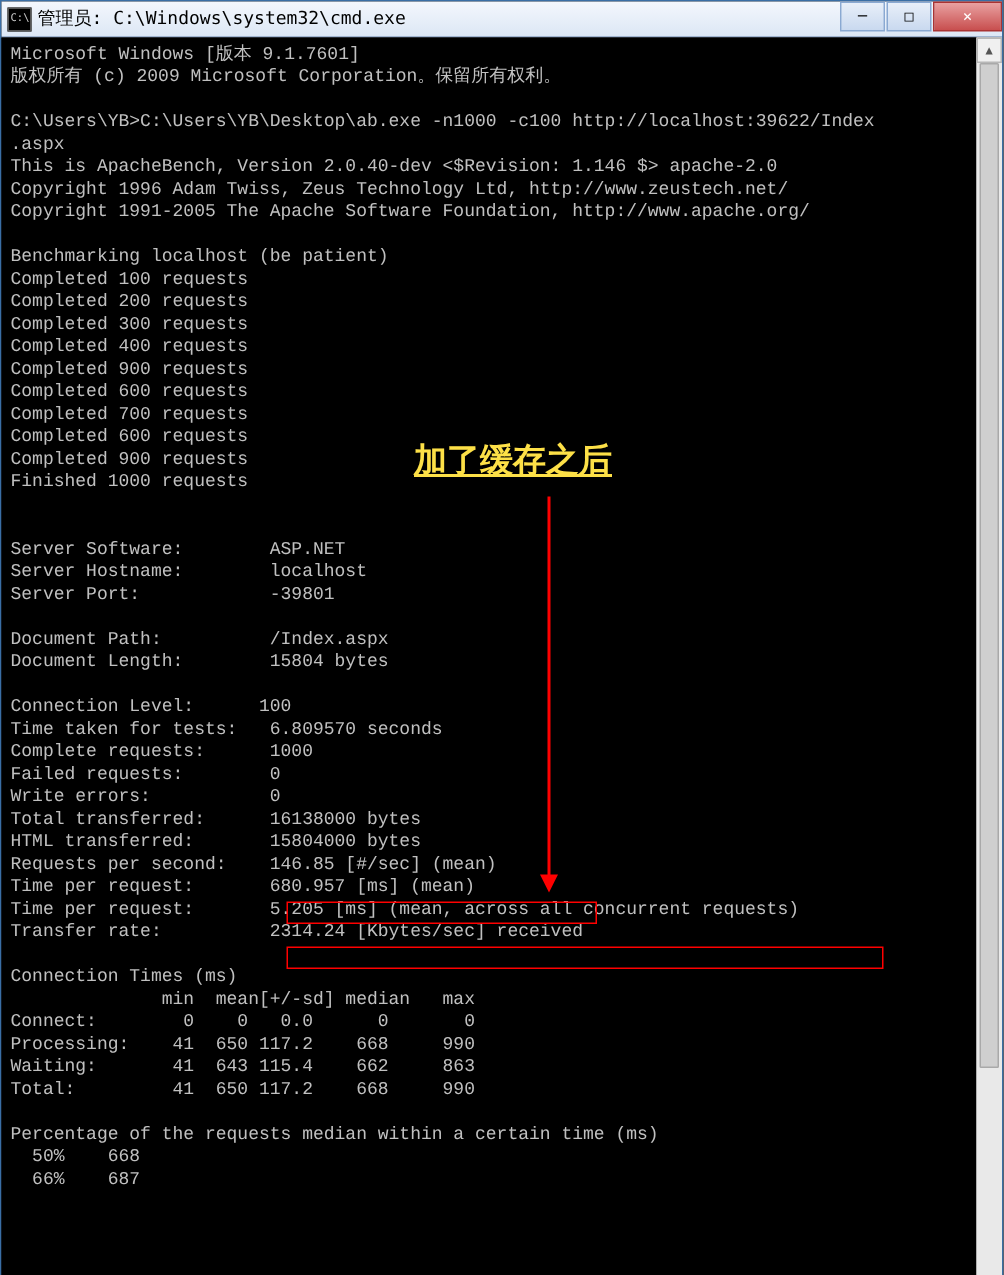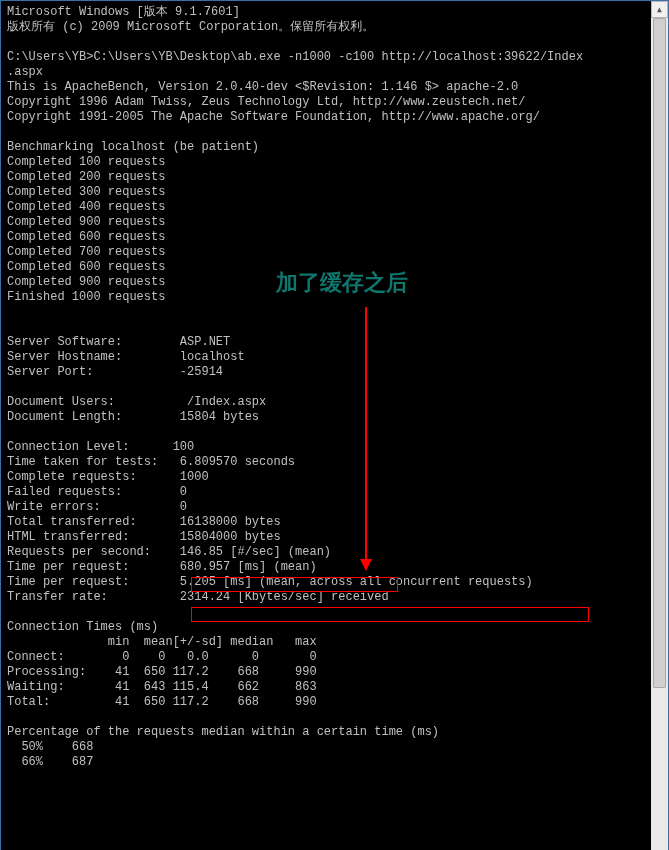--- a/index.html
+++ b/index.html
@@ -8,35 +8,44 @@
 .titlebar { height:24px; background:linear-gradient(#f4f7fd,#dce7f5); display:flex; align-items:center; font-size:12px; color:#000; border-bottom:1px solid #a0b4d0; }
 .titlebar .icon { width:16px; height:16px; margin:0 4px; background:#000; display:inline-block; border:1px solid #555; position:relative; }
 .titlebar .icon::after{content:"C:\\";color:#ccc;font-size:7px;position:absolute;top:2px;left:1px;}
 .titlebar .title { flex:1; white-space:nowrap; overflow:hidden; }
 .winbtns { display:flex; height:20px; align-self:flex-start; }
 .winbtn { width:30px; height:20px; display:flex; align-items:center; justify-content:center; font-size:10px; margin-left:1px; }
 .winbtn.min { background:linear-gradient(#e8eff9,#c9d9ef); border:1px solid #8aa9d2; }
 .winbtn.max { background:linear-gradient(#e8eff9,#c9d9ef); border:1px solid #8aa9d2; }
 .winbtn.close { background:linear-gradient(#e9a1a1,#c84f4f); border:1px solid #a33; color:#fff; width:46px; }
 .term { position:relative; background:#000; color:#c0c0c0; font-family:"NSimSun","SimSun","Courier New",monospace; font-size:12px; line-height:15px; padding:4px 6px; white-space:pre; min-height:820px; }
-.annot-label { position:absolute; color:#0f766e; font-size:22px; font-family:"SimSun",sans-serif; font-weight:600; pointer-events:none; }
+.annot-label { position:absolute; color:#fde047; font-size:22px; font-family:"SimSun",sans-serif; font-weight:600; pointer-events:none;text-decoration:underline; }
 .arrow { position:absolute; pointer-events:none; }
 .arrow .shaft { position:absolute; background:#f00; }
 .arrow .head { position:absolute; width:0; height:0; border-left:6px solid transparent; border-right:6px solid transparent; border-top:12px solid #f00; }
 .hlbox { position:absolute; border:1px solid #f00; pointer-events:none; }
 .scrollbar { position:absolute; right:0; top:0; width:17px; height:100%; background:#e9e9e9; }
 .scrollbar .btn { width:17px; height:17px; background:#f0f0f0; border:1px solid #b7b7b7; display:flex; align-items:center; justify-content:center; font-size:8px; color:#555; }
 .scrollbar .track { position:absolute; top:17px; bottom:17px; left:0; right:0; background:#e9e9e9; }
 .scrollbar .thumb { position:absolute; left:2px; right:2px; top:0; height:78%; background:#cfcfcf; border:1px solid #a9a9a9; border-radius:1px; }
 .termwrap { position:relative; }
 </style>
 </head>
 <body>
 
 <div class="window">
+  <div class="titlebar">
+    <span class="icon"></span>
+    <span class="title">管理员: C:\Windows\system32\cmd.exe</span>
+    <div class="winbtns">
+      <div class="winbtn min">─</div>
+      <div class="winbtn max">□</div>
+      <div class="winbtn close">✕</div>
+    </div>
+  </div>
 
   <div class="termwrap">
     <div class="term"><span>Microsoft Windows [版本 9.1.7601]</span>
 <span>版权所有 (c) 2009 Microsoft Corporation。保留所有权利。</span>
 <span></span>
 <span>C:\Users\YB&gt;C:\Users\YB\Desktop\ab.exe -n1000 -c100 http://localhost:39622/Index</span>
 <span>.aspx</span>
 <span>This is ApacheBench, Version 2.0.40-dev &lt;$Revision: 1.146 $&gt; apache-2.0</span>
 <span>Copyright 1996 Adam Twiss, Zeus Technology Ltd, http://www.zeustech.net/</span>
 <span>Copyright 1991-2005 The Apache Software Foundation, http://www.apache.org/</span>
@@ -49,23 +58,23 @@
 <span>Completed 900 requests</span>
 <span>Completed 600 requests</span>
 <span>Completed 700 requests</span>
 <span>Completed 600 requests</span>
 <span>Completed 900 requests</span>
 <span>Finished 1000 requests</span>
 <span></span>
 <span></span>
 <span>Server Software:        ASP.NET</span>
 <span>Server Hostname:        localhost</span>
-<span>Server Port:            -25914</span>
+<span>Server Port:            -39801</span>
 <span></span>
-<span>Document Users:          /Index.aspx</span>
+<span>Document Path:          /Index.aspx</span>
 <span>Document Length:        15804 bytes</span>
 <span></span>
 <span>Connection Level:      100</span>
 <span>Time taken for tests:   6.809570 seconds</span>
 <span>Complete requests:      1000</span>
 <span>Failed requests:        0</span>
 <span>Write errors:           0</span>
 <span>Total transferred:      16138000 bytes</span>
 <span>HTML transferred:       15804000 bytes</span>
 <span>Requests per second:    146.85 [#/sec] (mean)</span>

